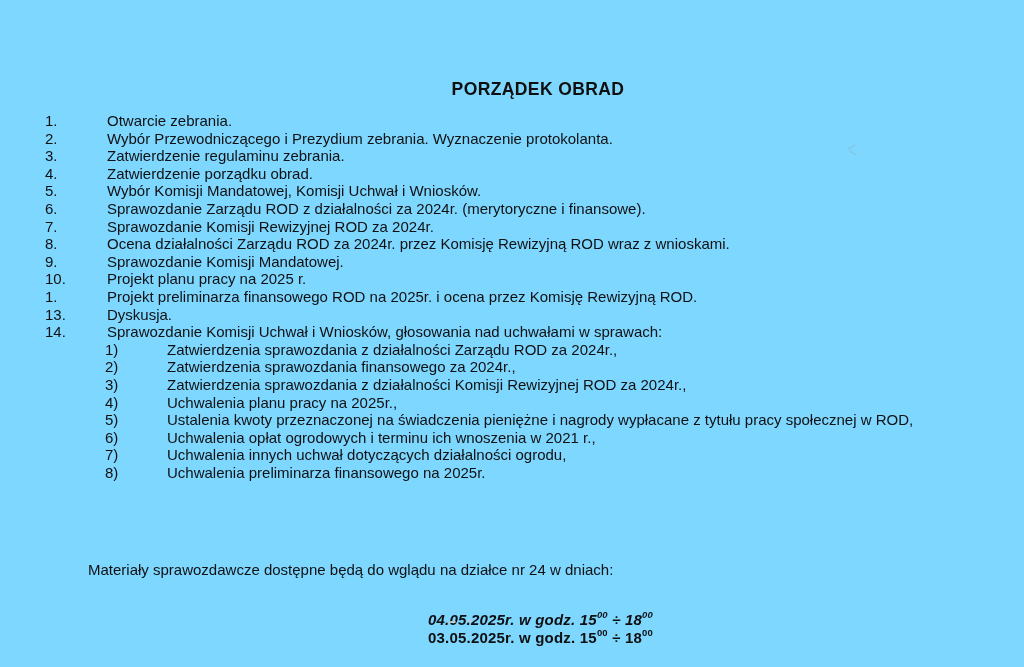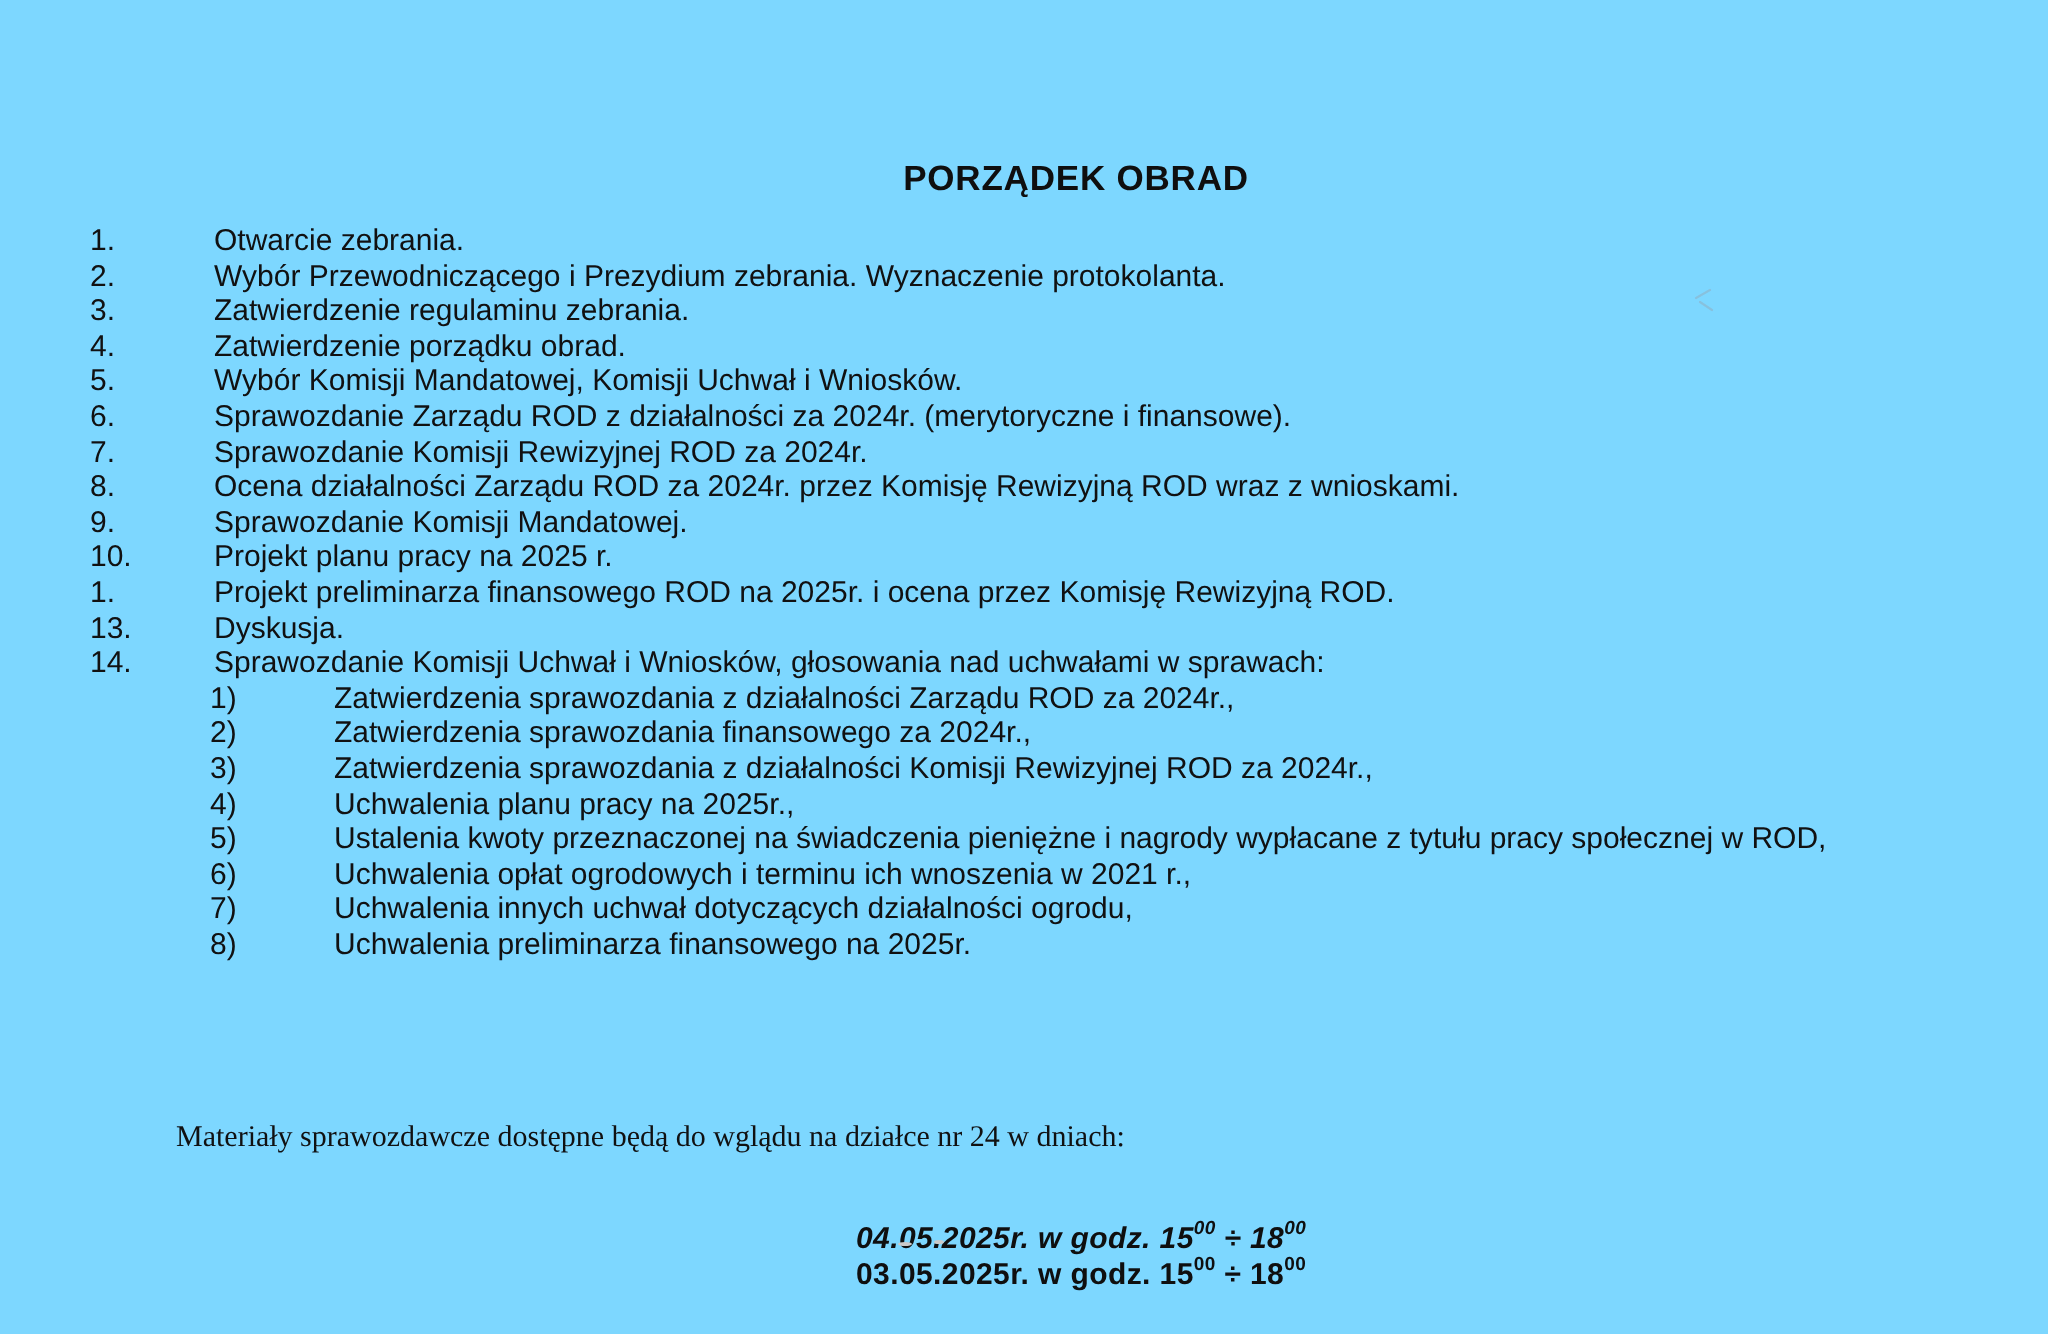--- a/index.html
+++ b/index.html
@@ -17,21 +17,21 @@
     position:absolute;left:45px;top:112px;width:960px;
     font-size:15px;line-height:17.6px;font-weight:400;
     list-style:none;margin:0;padding:0;color:#161616;
   }
   .row{display:flex;}
   .row .num{width:35px;flex:none;}
   .row .txt{flex:1;margin-left:27px;}
   .row.sub{padding-left:60px;}
   .row.sub .num{width:35px;flex:none;}
   .notice{
-    position:absolute;left:88px;top:561px;font-size:15px;color:#161616;font-family:Liberation Serif, serif;
+    position:absolute;left:88px;top:561px;font-size:15px;color:#161616;
   }
   .date-line{
     position:absolute;left:428px;font-size:15px;font-weight:700;color:#141414;
     letter-spacing:0.2px;
   }
   .date-line.first{top:601px;margin-top:28px;}
   .date-line.second{top:611px;font-style:italic;}
   .date-line sup{font-size:9.5px;line-height:0;position:relative;top:-1px;font-weight:700;}
   .artifact-smudge{
     position:absolute;left:846px;top:141px;width:22px;height:18px;opacity:0.35;

